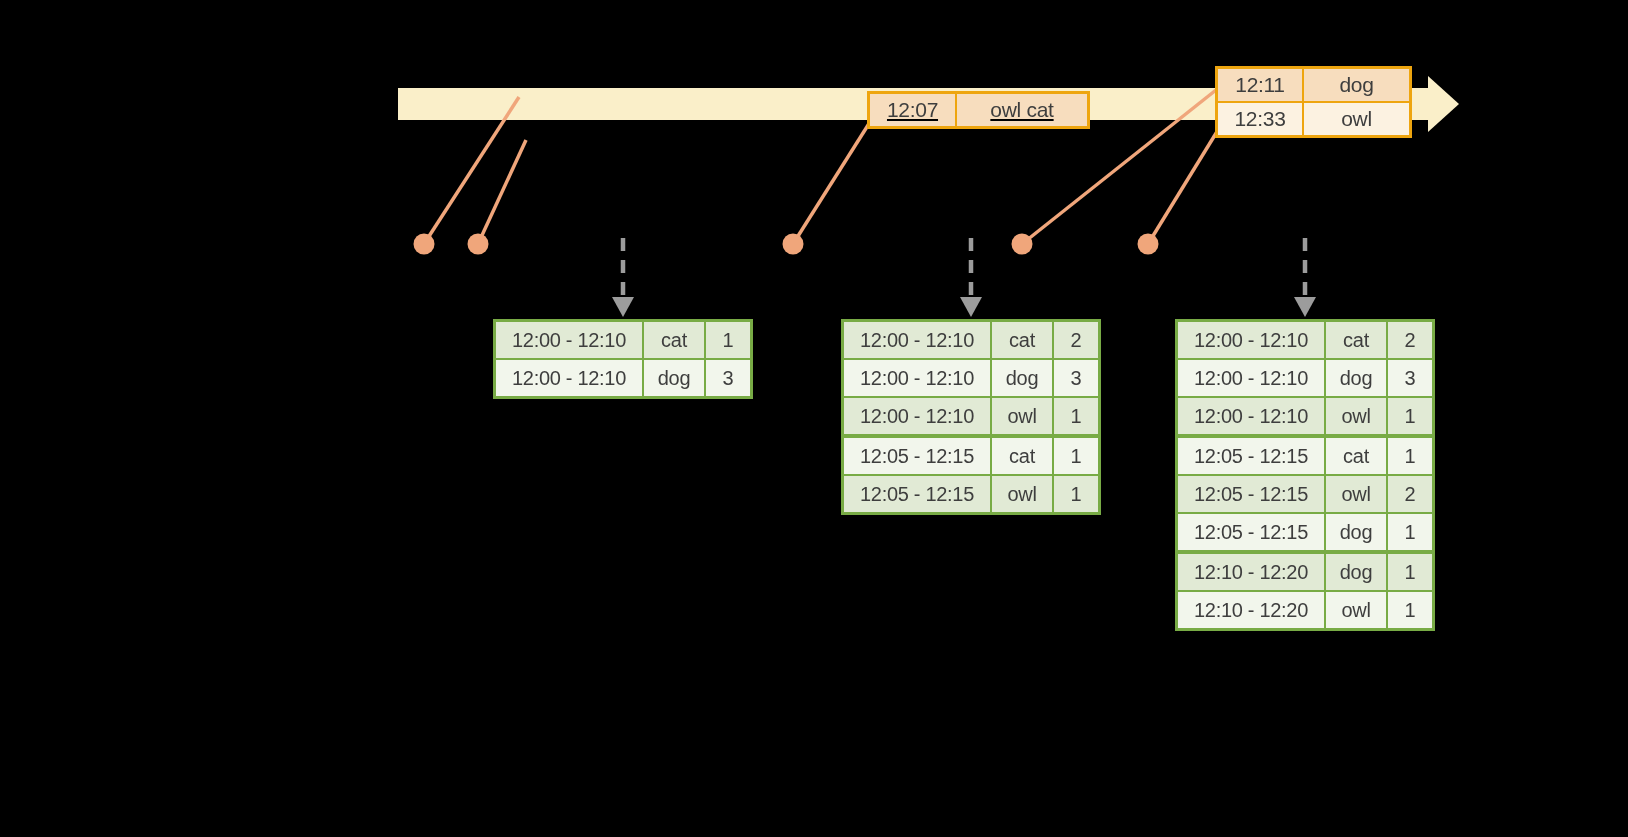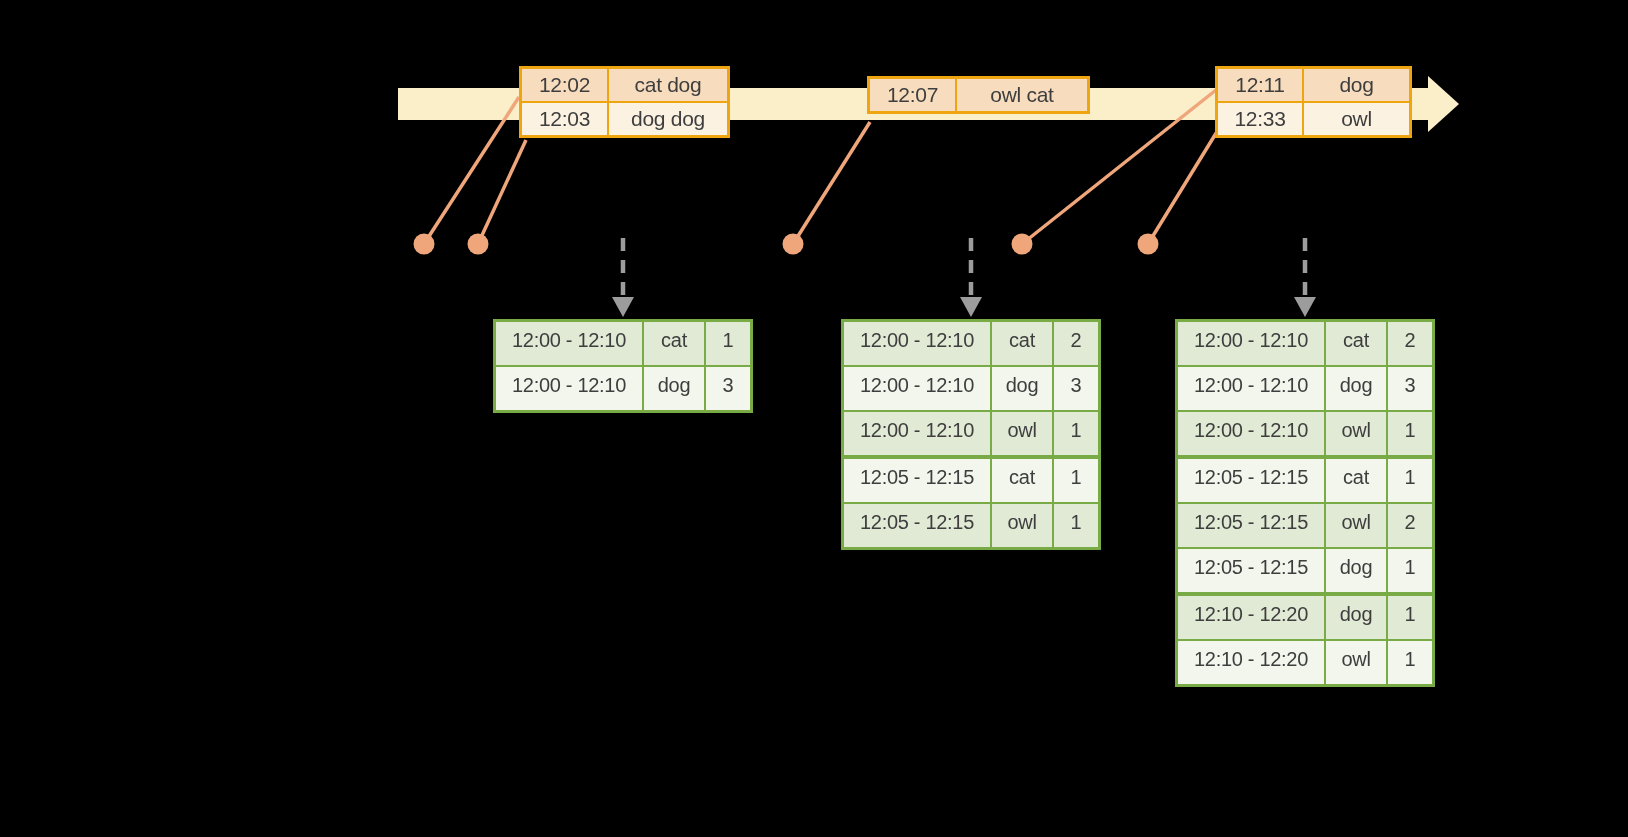--- a/index.html
+++ b/index.html
@@ -19,21 +19,21 @@
   .t1 .etime{width:85px}  .t1 .ewords{width:118px}
   .t2 .etime{width:85px}  .t2 .ewords{width:130px}
   .t3 .etime{width:84px}  .t3 .ewords{width:105px}
 
   
   .gtable{position:absolute;background:#78AB45;padding:3px;
           display:flex;flex-direction:column;box-sizing:content-box;}
   .grow{display:flex;gap:2px;}
   .grow + .grow{margin-top:2px;}
   .grow.gap{margin-top:4px;}
-  .gcell{height:43px;line-height:36px;text-align:center;color:#3E3E3E;
+  .gcell{height:36px;line-height:36px;text-align:center;color:#3E3E3E;
          font-size:20px;letter-spacing:-0.3px;white-space:nowrap;}
   .gwin{width:146px}.gword{width:60px}.gcnt{width:44px}
   .gtable .grow:nth-child(odd)  .gcell{background:#E1EAD5;}
   .gtable .grow:nth-child(even) .gcell{background:#F2F6EC;}
 
   .conn{stroke-width:3.5;}
   .dash{stroke-width:4.5;stroke-dasharray:13 9;}
 </style>
 </head>
 <body>
@@ -64,32 +64,22 @@
     <g>
       <line class="dash" x1="971" y1="238" x2="971" y2="299" stroke="#9C9C9C"></line>
       <polygon points="960,297 982,297 971,317" fill="#9C9C9C"></polygon>
     </g>
     <g>
       <line class="dash" x1="1305" y1="238" x2="1305" y2="299" stroke="#9C9C9C"></line>
       <polygon points="1294,297 1316,297 1305,317" fill="#9C9C9C"></polygon>
     </g>
   </svg>
 
-  <div class="etable t1" style="left:519px;top:66px;">
-    <div class="erow">
-      <div class="ecell etime">12:02</div>
-      <div class="ecell ewords">cat dog</div>
-    </div>
-    <div class="erow">
-      <div class="ecell etime">12:03</div>
-      <div class="ecell ewords">dog dog</div>
-    </div>
-  </div>
 
-  <div class="etable t2" style="left:867px;top:76px;">
+  <div class="etable t2" style="left:867px;top:91px;text-decoration:underline;">
     <div class="erow">
       <div class="ecell etime">12:07</div>
       <div class="ecell ewords">owl cat</div>
     </div>
   </div>
 
   <div class="etable t3" style="left:1215px;top:66px;">
     <div class="erow">
       <div class="ecell etime">12:11</div>
       <div class="ecell ewords">dog</div>

